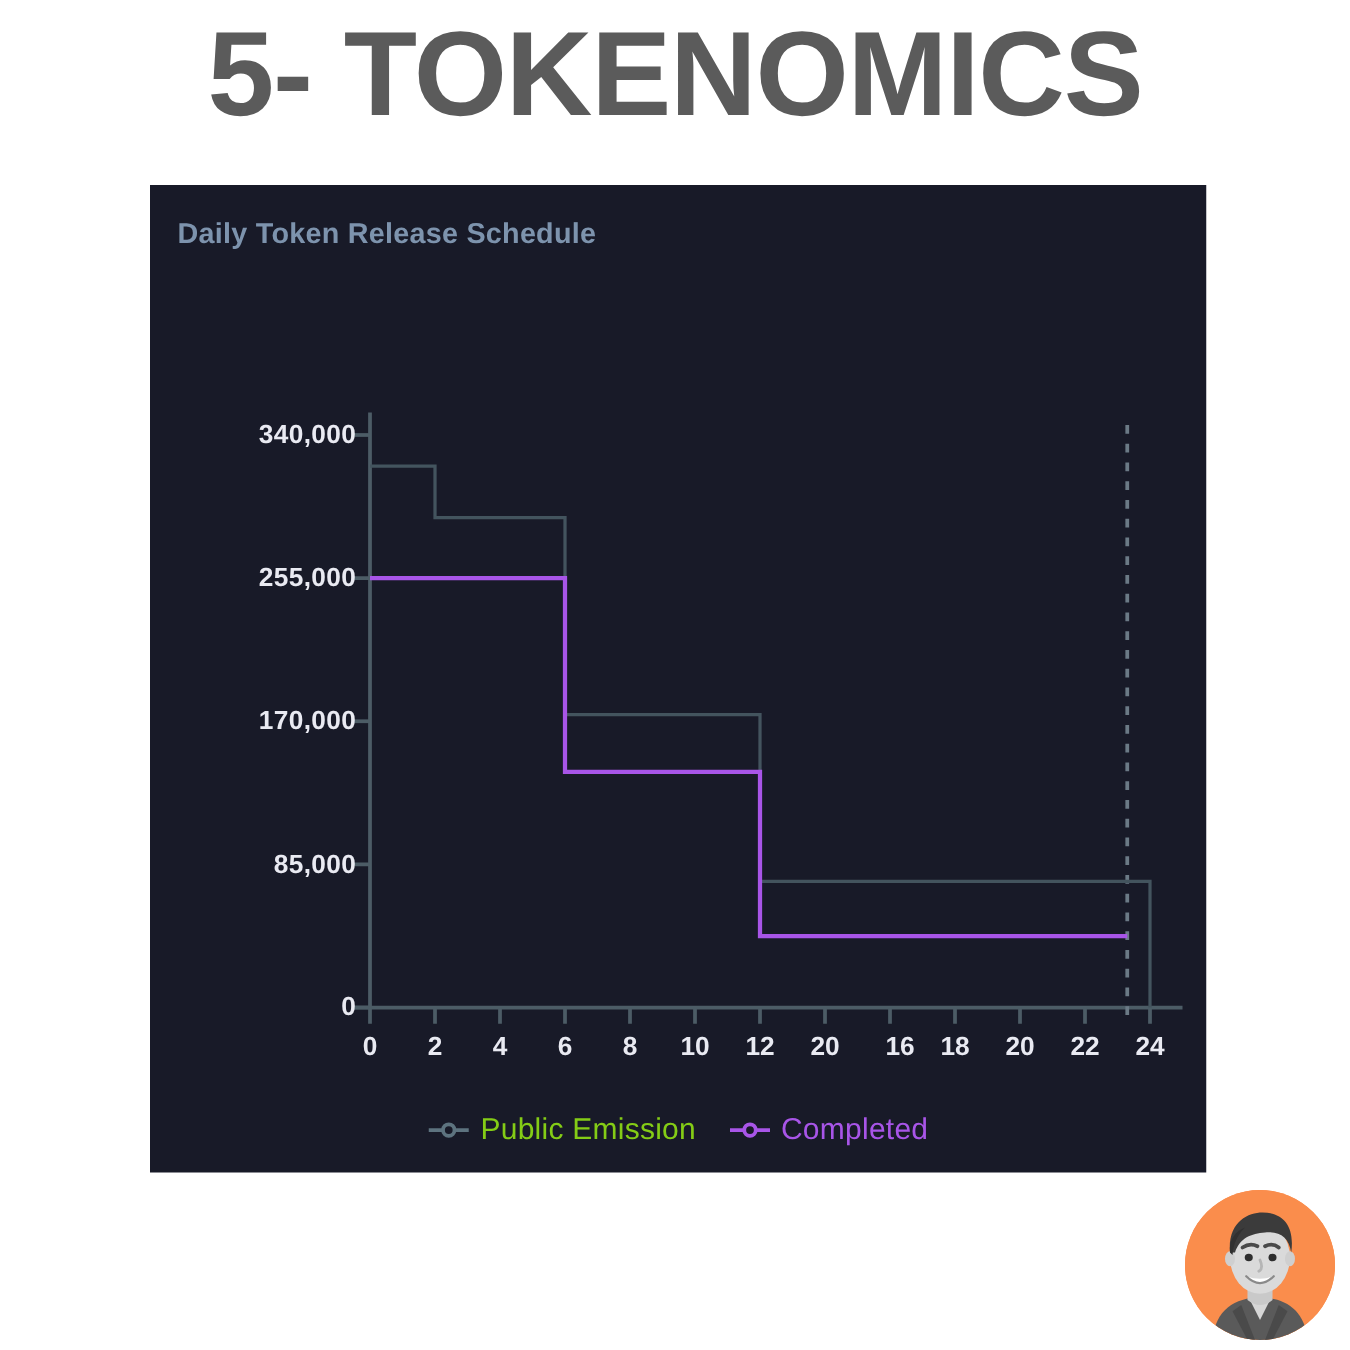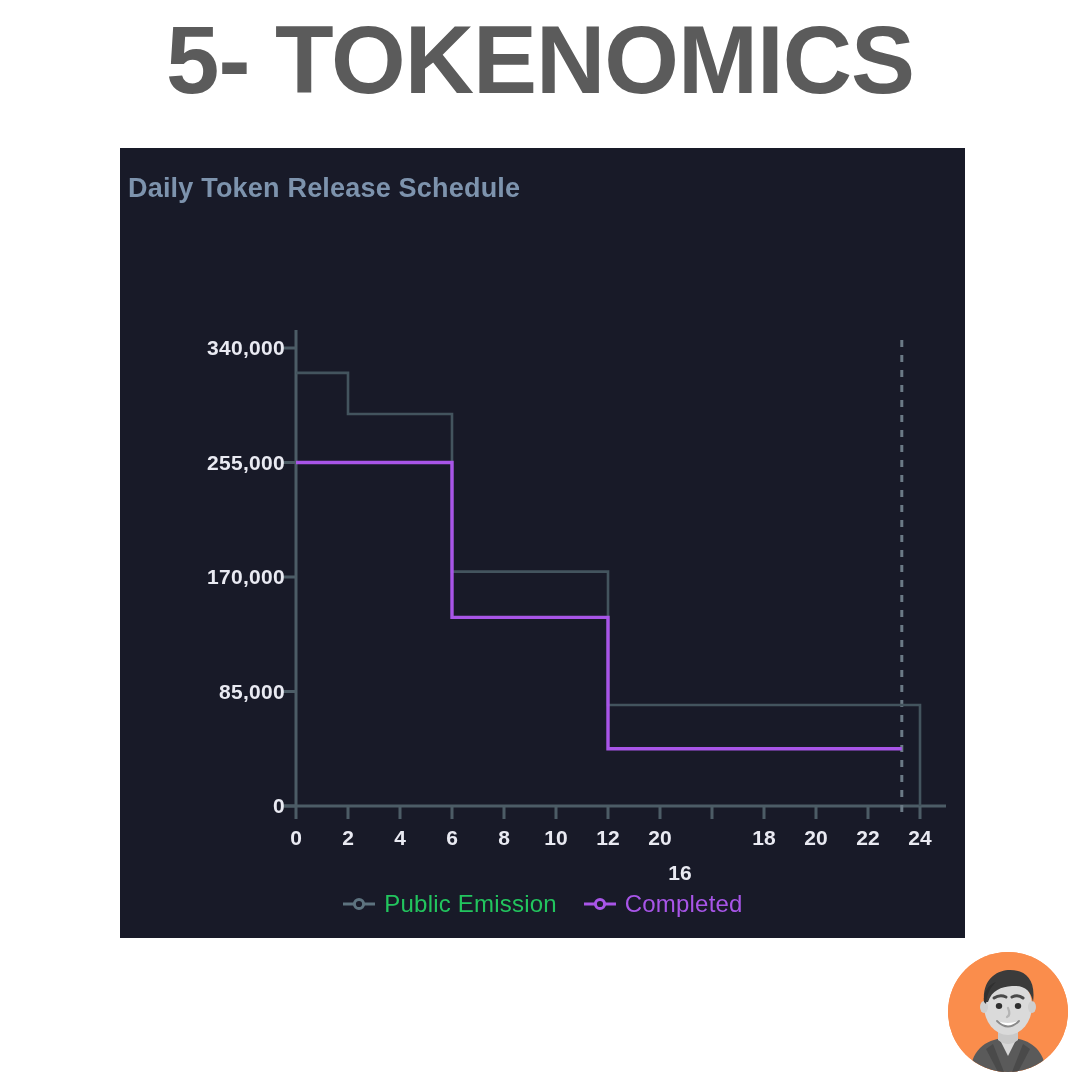--- a/index.html
+++ b/index.html
@@ -21,22 +21,22 @@
   }
 
   
   .chart-panel{
     position:absolute;left:120px;top:148px;
     width:845px;height:790px;
     background:#181a28;
     overflow:hidden;
   }
   .chart-title{
-    position:absolute;left:8px;top:25px;
-    font-size:27px;font-weight:bold;letter-spacing:.2px;
+    position:absolute;left:22px;top:25px;
+    font-size:23px;font-weight:bold;letter-spacing:.2px;
     color:#7d93ad;
   }
 
   .plot{position:absolute;left:0;top:0;width:845px;height:790px;}
 
   
   .ytick{
     position:absolute;right:0;transform:translateY(-50%);
     font-size:21px;font-weight:bold;color:#e9eaf2;
     white-space:nowrap;letter-spacing:.3px;
@@ -134,35 +134,35 @@
       </div>
     <div id="xtick-layer">
         <div class="xtick" style="left: 176px; top: 678px;">0</div>
         <div class="xtick" style="left: 228px; top: 678px;">2</div>
         <div class="xtick" style="left: 280px; top: 678px;">4</div>
         <div class="xtick" style="left: 332px; top: 678px;">6</div>
         <div class="xtick" style="left: 384px; top: 678px;">8</div>
         <div class="xtick" style="left: 436px; top: 678px;">10</div>
         <div class="xtick" style="left: 488px; top: 678px;">12</div>
         <div class="xtick" style="left: 540px; top: 678px;">20</div>
-        <div class="xtick" style="left: 560px; top: 678px; margin-top: 35px;">16</div>
+        <div class="xtick" style="left: 600px; top: 678px;">16</div>
         <div class="xtick" style="left: 644px; top: 678px;">18</div>
         <div class="xtick" style="left: 696px; top: 678px;">20</div>
         <div class="xtick" style="left: 748px; top: 678px;">22</div>
         <div class="xtick" style="left: 800px; top: 678px;">24</div>
       </div>
 
 
     <div class="legend" id="legend-layer" style="top:742px;">
         <div class="legend-item">
           <svg width="34" height="16" class="legend-marker">
             <line x1="1" y1="8" x2="33" y2="8" stroke="#5d737f" stroke-width="3"></line>
             <circle cx="17" cy="8" r="4.6" fill="#181a28" stroke="#5d737f" stroke-width="3"></circle>
           </svg>
-          <span class="legend-label" style="color: #22c55e;">Public Emission</span>
+          <span class="legend-label" style="color: #84cc16;">Public Emission</span>
         </div>
         <div class="legend-item">
           <svg width="34" height="16" class="legend-marker">
             <line x1="1" y1="8" x2="33" y2="8" stroke="#a855e8" stroke-width="3"></line>
             <circle cx="17" cy="8" r="4.6" fill="#181a28" stroke="#a855e8" stroke-width="3"></circle>
           </svg>
           <span class="legend-label" style="color: rgb(168, 85, 232);">Completed</span>
         </div>
       </div>
   </div>

